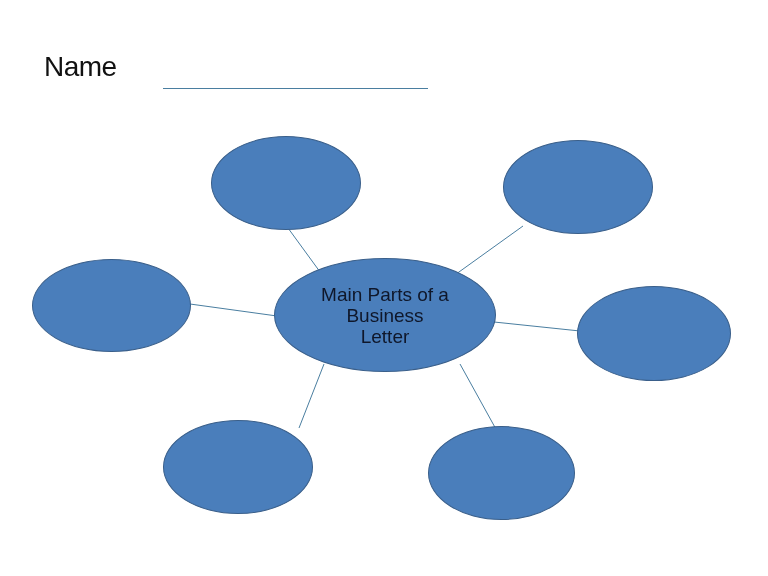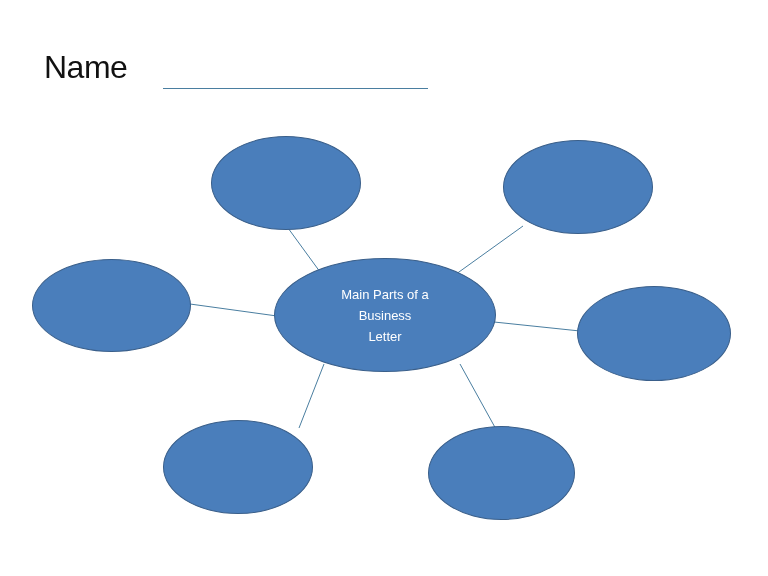--- a/index.html
+++ b/index.html
@@ -25,21 +25,21 @@
     position: absolute;
     left: 44px;
     top: 42px;
     width: 400px;
     height: 58px;
   }
   #page-title {
     position: absolute;
     left: 0;
     top: 0;
-    font-size: 32px;
+    font-size: 28px;
     line-height: 50px;
     font-weight: 400;
     color: #111111;
     letter-spacing: -0.5px;
     white-space: nowrap;
   }
   #title-rule {
     position: absolute;
     left: 119px;
     top: 46px;
@@ -70,22 +70,22 @@
     box-sizing: border-box;
     border-radius: 50%;
     background: #4a7ebb;
     border: 1.4px solid #3a5f8a;
     display: flex;
     align-items: center;
     justify-content: center;
     text-align: center;
   }
   .node-label {
-    color: #ffffff;
-    font-size: 13px;
+    color: #0f172a;
+    font-size: 19px;
     line-height: 21px;
     font-weight: 400;
     padding: 0 18px;
     white-space: pre-line;
   }
 
   #node-center {
     left: 274px;  top: 258px;  width: 222px; height: 114px;
     z-index: 3;
   }

